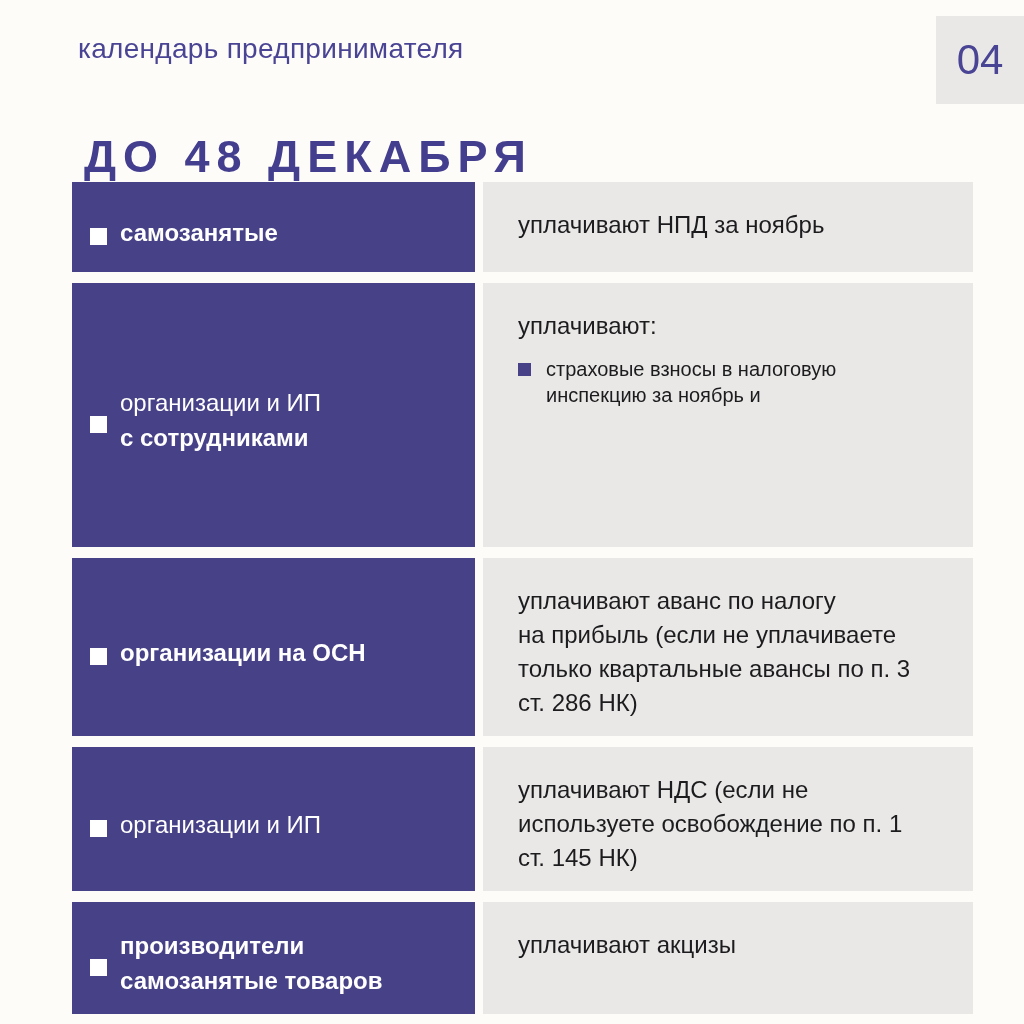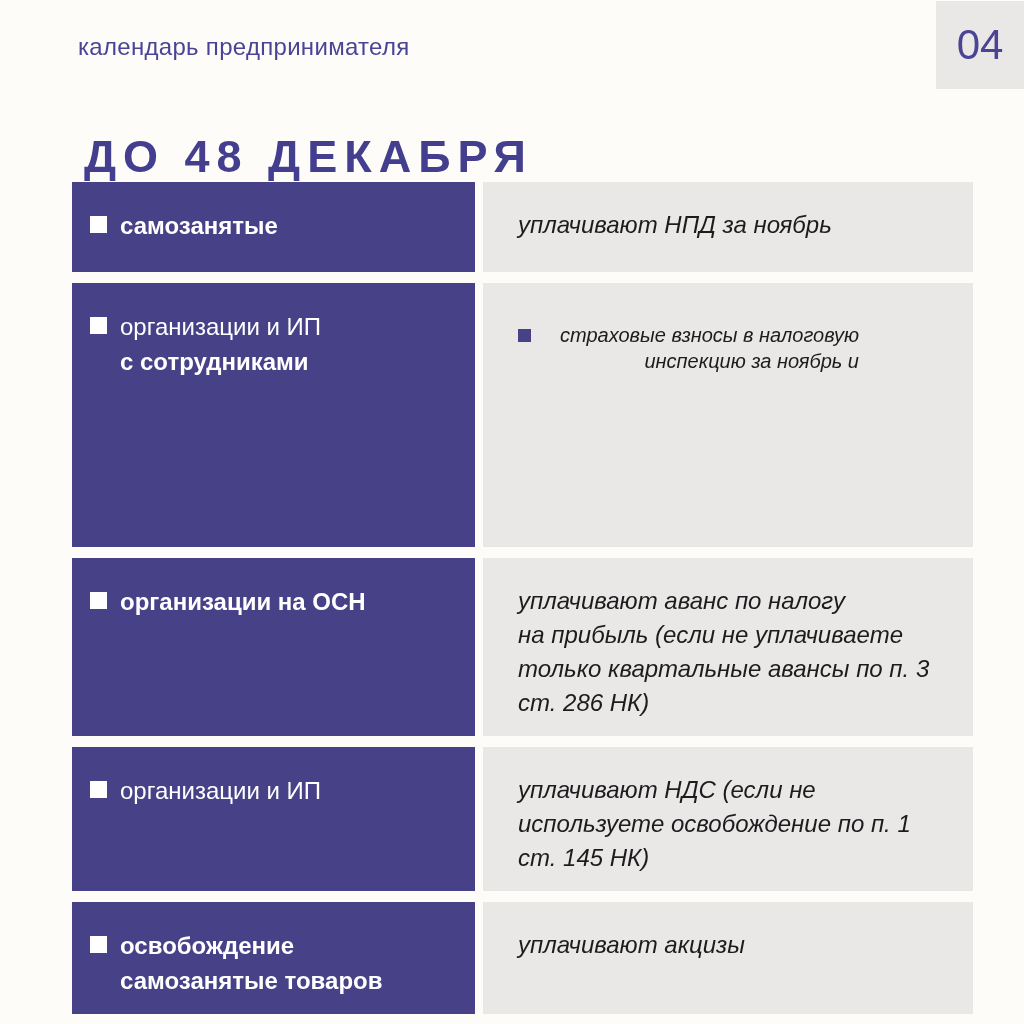--- a/index.html
+++ b/index.html
@@ -12,25 +12,25 @@
   }
   *{box-sizing:border-box;}
   html,body{margin:0;padding:0;}
   body{
     width:1024px;height:1024px;position:relative;overflow:hidden;
     background:var(--page-bg);
     font-family:"Liberation Sans", sans-serif;
   }
   .brand{
     position:absolute;left:78px;top:33px;
-    font-size:24px;font-weight:500;letter-spacing:.3px;
+    font-size:28px;font-weight:500;letter-spacing:.3px;
     color:var(--accent-purple-text);
   }
   .page-badge{
-    position:absolute;top:1px;right:0;width:88px;height:88px;
+    position:absolute;top:16px;right:0;width:88px;height:88px;
     background:var(--panel-gray);
     display:flex;align-items:center;justify-content:center;
     font-size:42px;font-weight:500;color:var(--accent-purple-text);
   }
   .page-title{
     position:absolute;left:84px;top:101px;
     font-size:45px;font-weight:bold;letter-spacing:7px;
     color:var(--title-purple);white-space:nowrap;
   }
   .table{
@@ -41,34 +41,34 @@
   .row-1{min-height:264px;}
   .row-2{min-height:164px;border-radius:31px;}
   .row-3{min-height:129px;}
   .row-4{min-height:99px;}
   .row-0 .cell,.row-1 .cell,.row-2 .cell,.row-3 .cell,.row-4 .cell{min-height:inherit;}
   .cell{padding-top:26px;}
   .cell.left{
     width:403px;flex:0 0 403px;
     background:var(--accent-purple);color:#ffffff;
     padding-left:18px;padding-right:14px;padding-bottom:16px;
-    display:flex;gap:13px;align-items:flex-start;
+    display:flex;gap:13px;align-items:center;
   }
   .sq-white{
     width:17px;height:17px;background:#ffffff;flex:0 0 17px;margin-top:8px;
   }
   .label{font-size:24px;line-height:35px;font-weight:normal;}
   .label strong{font-weight:bold;}
   .cell.right{
     flex:1;background:var(--panel-gray);color:var(--body-text);
-    padding-left:35px;padding-right:16px;padding-bottom:16px;font-style:italic;
+    padding-left:35px;padding-right:16px;padding-bottom:16px;
   }
   .intro{font-size:24px;line-height:34px;white-space:pre-line;}
   .bullets{margin-top:13px;display:flex;flex-direction:column;gap:9px;}
-  .bullet-item{display:flex;gap:29px;align-items:flex-start;text-align:right;}
+  .bullet-item{display:flex;gap:15px;align-items:flex-start;}
   .sq-purple{
     width:13px;height:13px;background:var(--accent-purple);
     flex:0 0 13px;margin-top:7px;
   }
   .bullet-text{font-size:20px;line-height:26px;white-space:pre-line;}
 </style>
 </head>
 <body>
 
 <div class="brand">календарь предпринимателя</div>
@@ -89,20 +89,21 @@
     </div>
     <div class="row row-1">
       <div class="cell left">
         <span class="sq-white"></span>
         <div class="label">
           <div class="label-line"><span>организации и ИП</span></div>
           <div class="label-line"><strong>с сотрудниками</strong></div>
         </div>
       </div>
       <div class="cell right">
+        <div class="intro">уплачивают:</div>
         <div class="bullets">
           <div class="bullet-item">
             <span class="sq-purple"></span>
             <span class="bullet-text">страховые взносы в налоговую
 инспекцию за ноябрь и</span>
           </div>
         </div>
       </div>
     </div>
     <div class="row row-2">
@@ -129,21 +130,21 @@
       <div class="cell right">
         <div class="intro">уплачивают НДС (если не
 используете освобождение по п. 1
 ст. 145 НК)</div>
       </div>
     </div>
     <div class="row row-4">
       <div class="cell left">
         <span class="sq-white"></span>
         <div class="label">
-          <div class="label-line"><strong>освобождение</strong></div>
+          <div class="label-line"><strong>производители</strong></div>
           <div class="label-line"><strong>самозанятые товаров</strong></div>
         </div>
       </div>
       <div class="cell right">
         <div class="intro">уплачивают акцизы</div>
       </div>
     </div>
   </main>
 
 </body></html>

